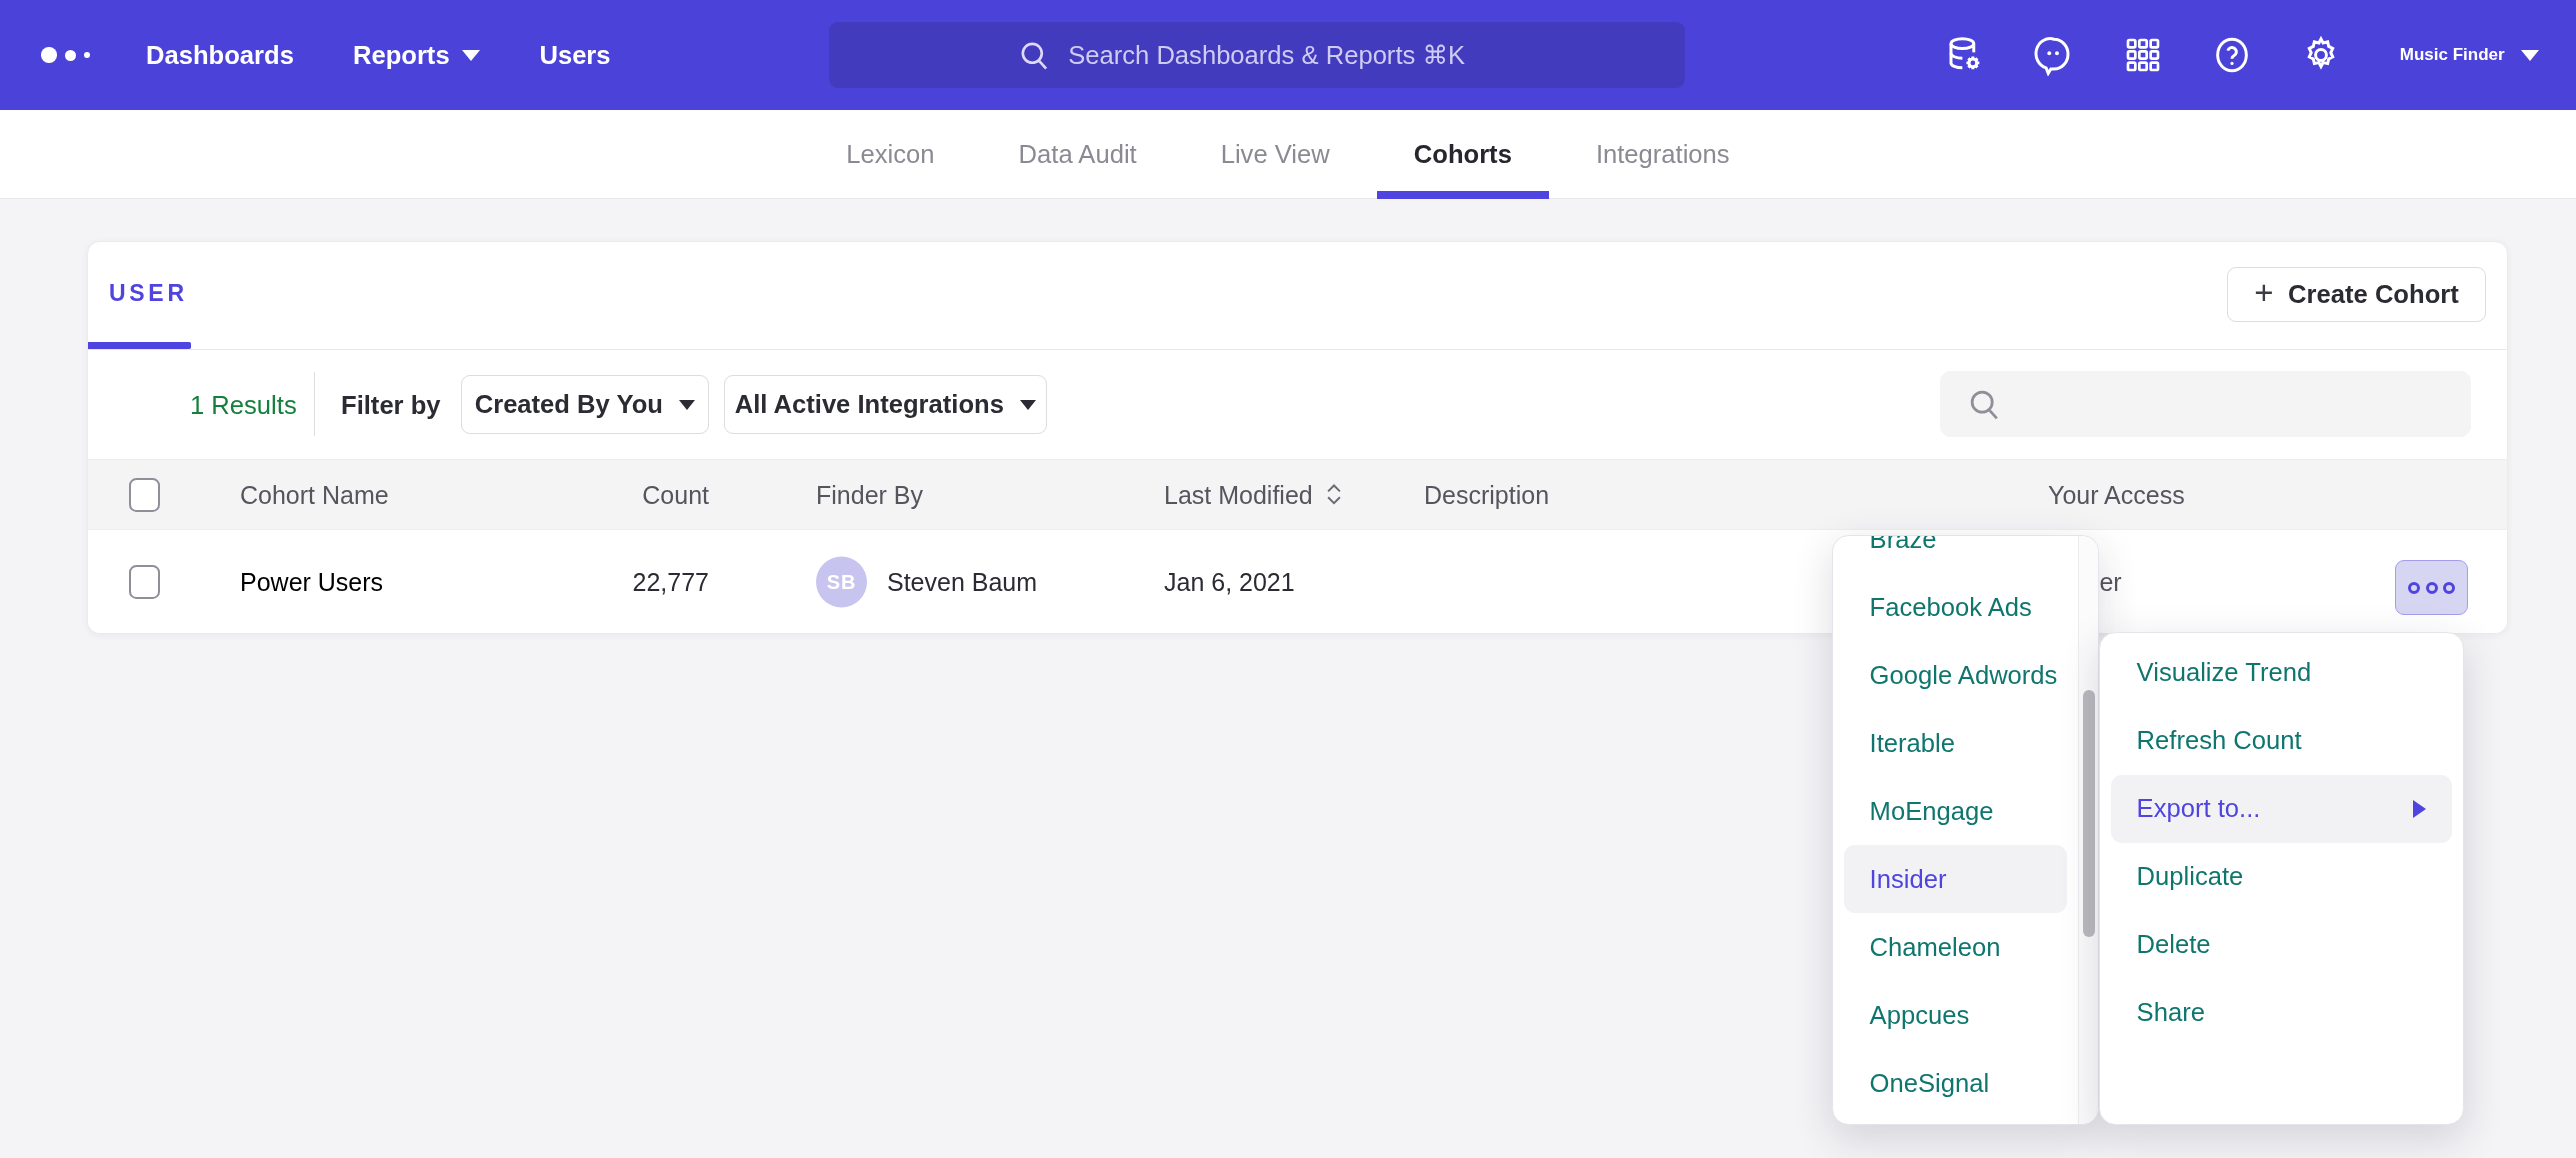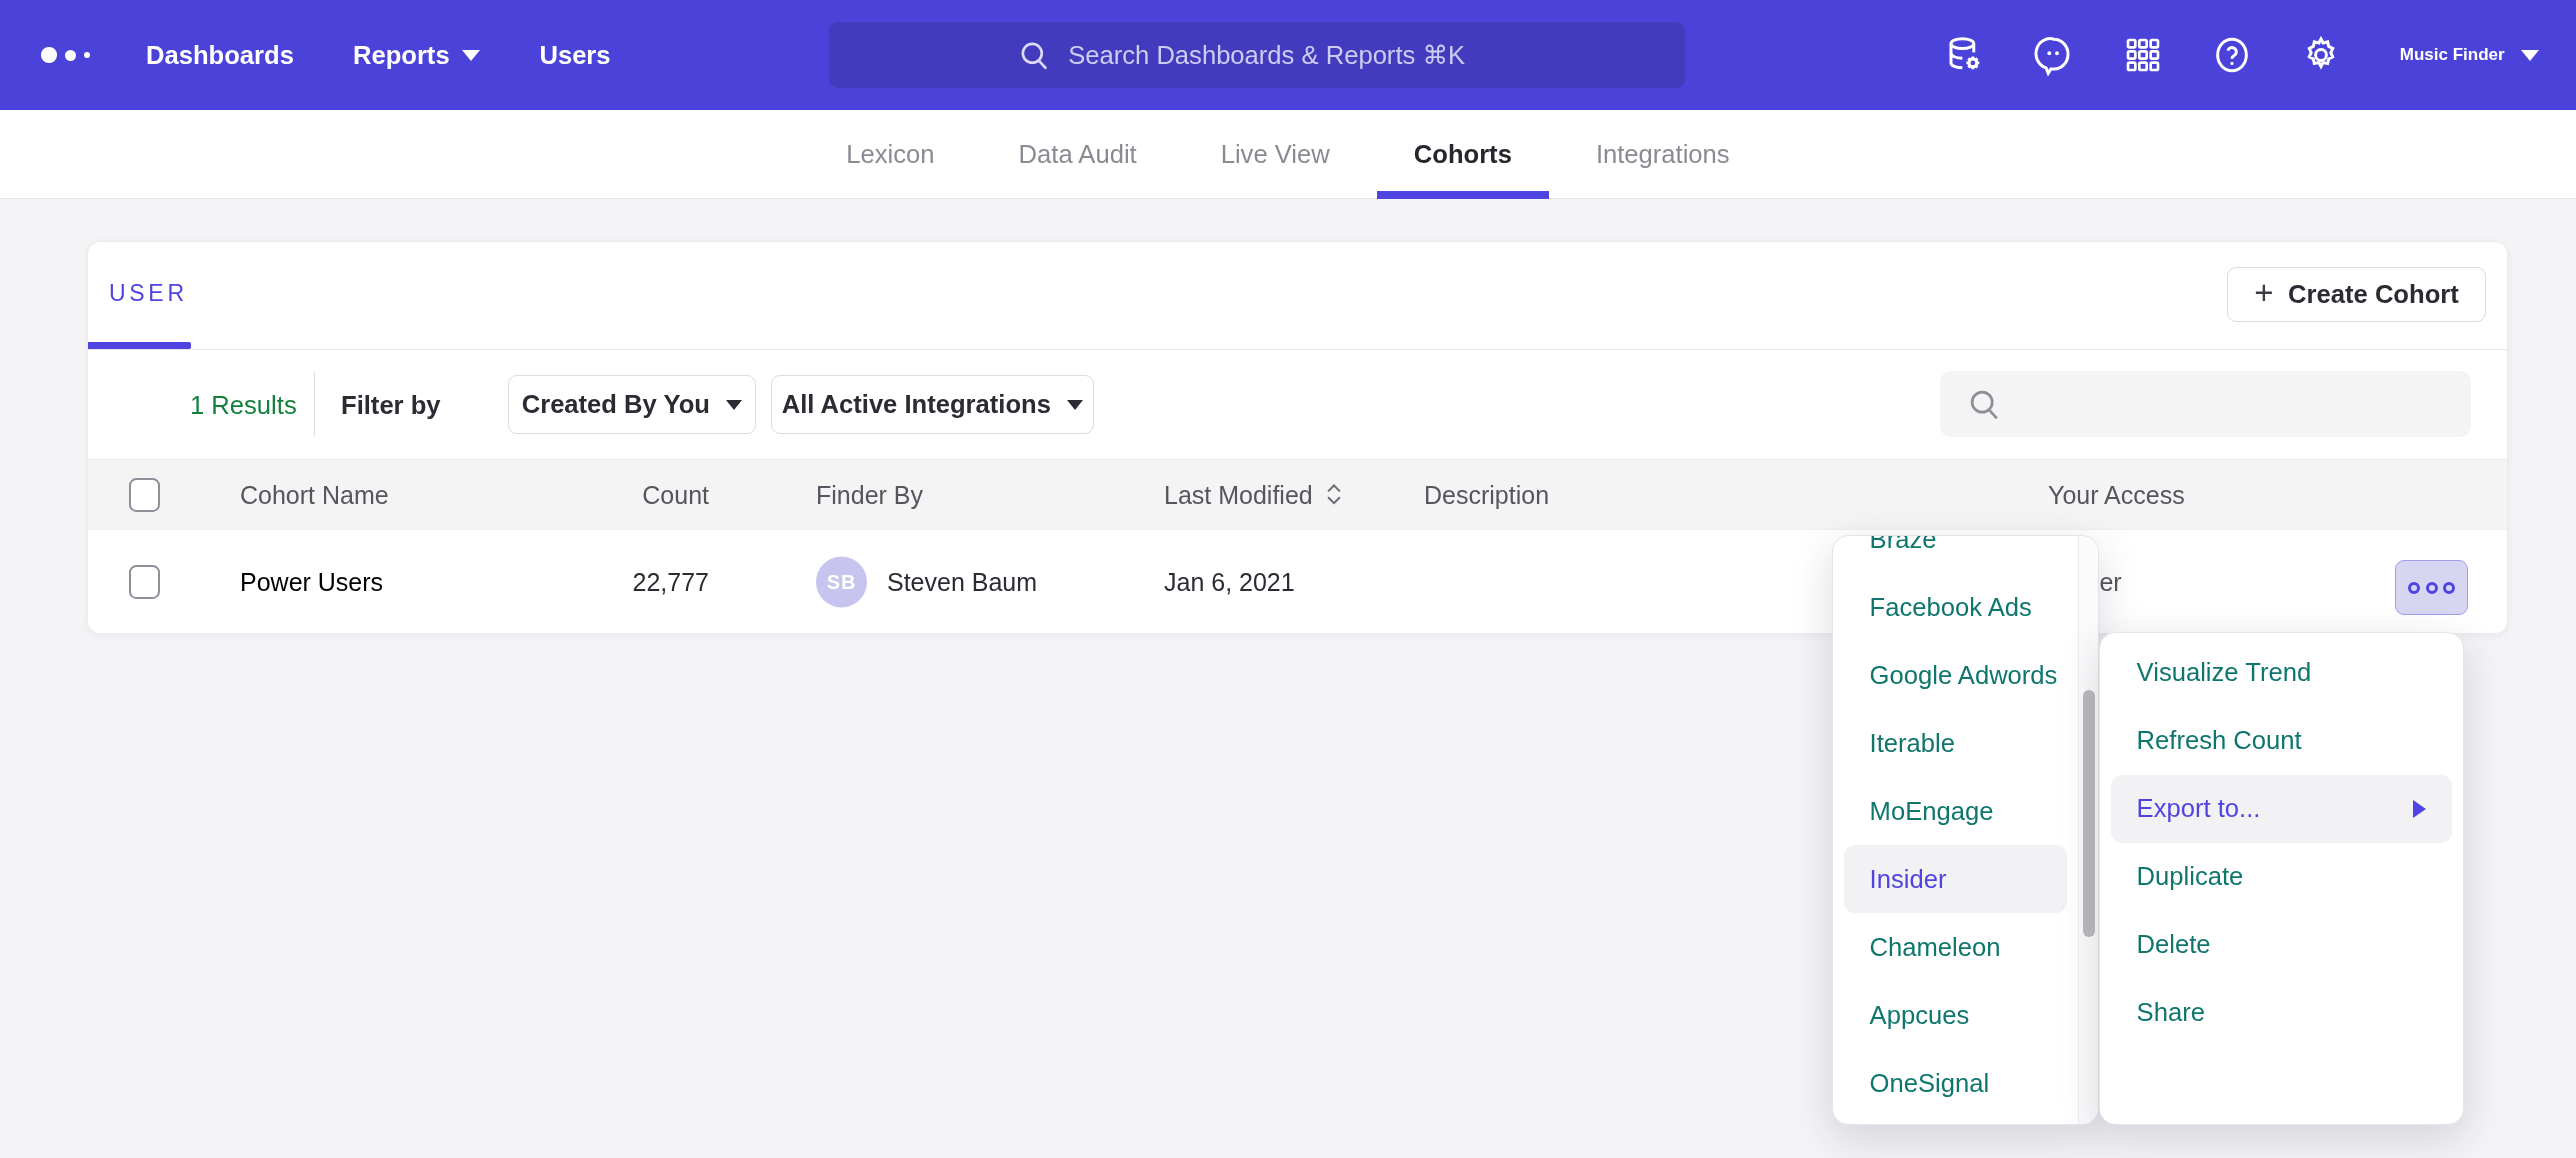--- a/index.html
+++ b/index.html
@@ -54,40 +54,40 @@
   }
 
   
   .card{
     position:absolute; left:87px; top:241px; width:2421px; height:393px;
     background:#fff; border:0.9px solid #ebebef; border-radius:12.8px;
     box-shadow:0 1.8px 7.3px rgba(30,30,60,.05);
   }
   .card-head{ position:relative; height:108px; border-bottom:0.9px solid #e8e8ec; }
   .user-tab{
-    position:absolute; left:21px; top:38px; font-size:23px; font-weight:400; letter-spacing:3.7px; color:#4f44e0; cursor:pointer;
+    position:absolute; left:21px; top:38px; font-size:23px; font-weight:700; letter-spacing:3.7px; color:#4f44e0; cursor:pointer;
   }
   .user-tab-underline{ position:absolute; left:0; top:100px; width:103px; height:7.3px; background:#4f44e0; border-radius:0 1.8px 1.8px 0; }
   .create-btn{
     position:absolute; left:2139px; top:25px; width:259px; height:55px;
     background:#fff; border:0.9px solid #dcdce1; border-radius:9px;
     display:flex; align-items:center; justify-content:center; gap:14.6px;
     font-size:25.6px; font-weight:700; color:#2b2b33; cursor:pointer;
   }
   .create-btn .plus{ font-size:33px; font-weight:400; color:#3c3c44; line-height:1; margin-top:-3.7px; }
 
   
   .filter-row{ position:relative; height:109px; }
   .results-text{ position:absolute; left:102px; top:50%; transform:translateY(-50%); font-size:25.6px; font-weight:400; color:#15803d; }
   .vdivider{ position:absolute; left:226px; top:22px; height:64px; width:0.9px; background:#dddde2; }
   .filterby{ position:absolute; left:253px; top:50%; transform:translateY(-50%); font-size:25.6px; font-weight:700; color:#2b2b33; }
   .filter-btn{
     position:absolute; top:25px; height:59px; background:#fff; border:0.9px solid #dcdce1; border-radius:9px;
     display:flex; align-items:center; justify-content:center; gap:16.4px;
-    font-size:25.6px; font-weight:700; color:#2b2b33; cursor:pointer;margin-left:47px;
+    font-size:25.6px; font-weight:700; color:#2b2b33; cursor:pointer;
   }
   .filter-btn .caret-down{ border-top-color:#2b2b33; border-left-width:8.2px; border-right-width:8.2px; border-top-width:10px; }
   .filter-btn.created{ left:373px; width:248px; }
   .filter-btn.integrations{ left:636px; width:323px; }
   .cohort-search{
     position:absolute; left:1852px; top:21px; width:531px; height:66px;
     background:#f4f4f5; border-radius:11px; display:flex; align-items:center; gap:18px; padding-left:25.6px;
   }
   .cohort-search input{
     background:transparent; border:none; outline:none; font-size:26.5px; color:#55555e; width:402px;

